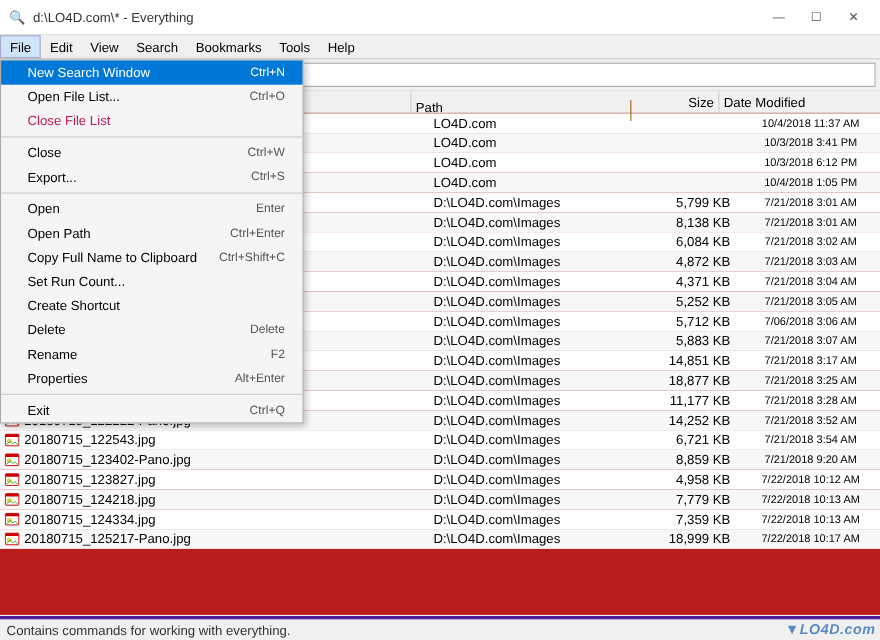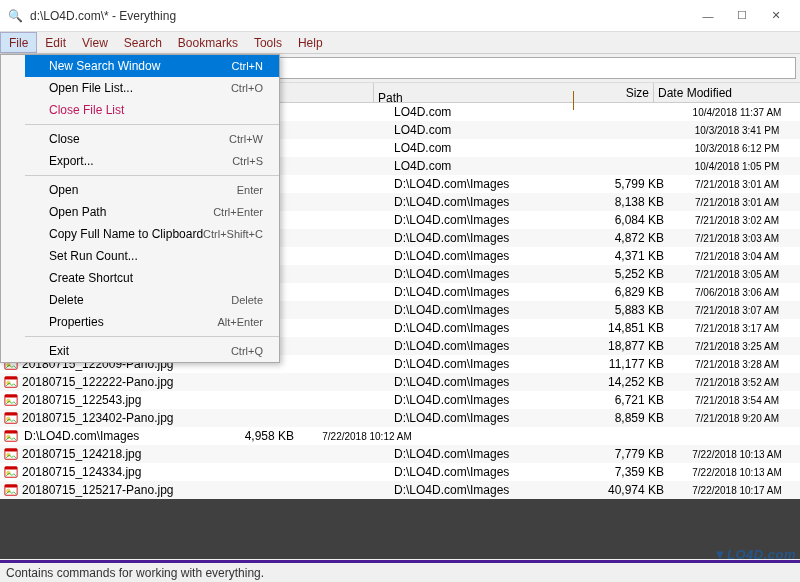--- a/index.html
+++ b/index.html
@@ -66,21 +66,21 @@
       position: relative;
       z-index: 100;
     }
     .menubar-item {
       padding: 2px 8px;
       cursor: pointer;
       height: 100%;
       display: flex;
       align-items: center;
       font-size: 12px;
-      color: #7f1d1d;
+      color: #000000;
     }
     .menubar-item:hover, .menubar-item.active {
       background: #d0e4f7;
     }
     .menubar-item.active {
       background: #d0e4f7;
       border: 1px solid #aac;
     }
 
     
@@ -113,20 +113,21 @@
       color: #fff;
     }
     .menu-separator {
       height: 1px;
       background: #ccc;
       margin: 3px 0;
     }
     .menu-shortcut {
       color: #555;
       font-size: 11px;
+      margin-left: 20px;
     }
     .menu-item:hover .menu-shortcut,
     .menu-item.highlighted .menu-shortcut {
       color: #fff;
     }
     .menu-item.disabled .menu-shortcut {
       color: #aaa;
     }
 
     
@@ -196,21 +197,21 @@
       display: flex;
       align-items: center;
       cursor: pointer;
     }
 
     
     .file-list-container {
       overflow-y: auto;
       overflow-x: hidden;
       height: calc(582px - 32px - 22px - 30px - 20px - 22px);
-      background: #404040;
+      background: #b91c1c;
     }
     .file-row {
       display: flex;
       align-items: center;
       height: 18px;
       border-bottom: none;
     }
     .file-row:nth-child(odd) { background: #fff; }
     .file-row:nth-child(even) { background: #f7f7f7; }
 
@@ -307,21 +308,21 @@
 
 <div class="menubar">
   <div class="menubar-item active">File</div>
   <div class="menubar-item">Edit</div>
   <div class="menubar-item">View</div>
   <div class="menubar-item">Search</div>
   <div class="menubar-item">Bookmarks</div>
   <div class="menubar-item">Tools</div>
   <div class="menubar-item">Help</div>
 
-  <div class="dropdown-menu" style="left:0;padding-left:24px;">
+  <div class="dropdown-menu" style="left:0;">
     <div class="menu-item highlighted">
       <span>New Search Window</span>
       <span class="menu-shortcut">Ctrl+N</span>
     </div>
     <div class="menu-item">
       <span>Open File List...</span>
       <span class="menu-shortcut">Ctrl+O</span>
     </div>
     <div class="menu-item disabled">
       <span>Close File List</span>
@@ -353,20 +354,24 @@
       <span>Set Run Count...</span>
       <span class="menu-shortcut"></span>
     </div>
     <div class="menu-item">
       <span>Create Shortcut</span>
       <span class="menu-shortcut"></span>
     </div>
     <div class="menu-item">
       <span>Delete</span>
       <span class="menu-shortcut">Delete</span>
+    </div>
+    <div class="menu-item">
+      <span>Rename</span>
+      <span class="menu-shortcut">F2</span>
     </div>
     <div class="menu-item">
       <span>Properties</span>
       <span class="menu-shortcut">Alt+Enter</span>
     </div>
     <div class="menu-separator"></div>
     <div class="menu-item">
       <span>Exit</span>
       <span class="menu-shortcut">Ctrl+Q</span>
     </div>
@@ -534,21 +539,21 @@
     <div class="file-icon">
         <svg viewBox="0 0 16 16" fill="none">
           <rect x="1" y="2" width="14" height="12" rx="1" fill="#fff" stroke="#c00" stroke-width="1"></rect>
           <rect x="1" y="2" width="14" height="3" rx="1" fill="#c00"></rect>
           <circle cx="5" cy="9" r="2" fill="#f0e060" stroke="#c8a000" stroke-width="0.5"></circle>
           <path d="M2 13l4-4 3 3 2-2 3 3" stroke="#090" stroke-width="0.8" fill="none"></path>
         </svg>
       </div>
     <div class="cell-name"></div>
     <div class="cell-path">D:\LO4D.com\Images</div>
-    <div class="cell-size">6,829 KB</div>
+    <div class="cell-size">5,712 KB</div>
     <div class="cell-date">7/06/2018 3:06 AM</div>
   </div>
     <div class="file-row">
     <div class="file-icon">
         <svg viewBox="0 0 16 16" fill="none">
           <rect x="1" y="2" width="14" height="12" rx="1" fill="#fff" stroke="#c00" stroke-width="1"></rect>
           <rect x="1" y="2" width="14" height="3" rx="1" fill="#c00"></rect>
           <circle cx="5" cy="9" r="2" fill="#f0e060" stroke="#c8a000" stroke-width="0.5"></circle>
           <path d="M2 13l4-4 3 3 2-2 3 3" stroke="#090" stroke-width="0.8" fill="none"></path>
         </svg>
@@ -644,20 +649,21 @@
   </div>
     <div class="file-row">
     <div class="file-icon">
         <svg viewBox="0 0 16 16" fill="none">
           <rect x="1" y="2" width="14" height="12" rx="1" fill="#fff" stroke="#c00" stroke-width="1"></rect>
           <rect x="1" y="2" width="14" height="3" rx="1" fill="#c00"></rect>
           <circle cx="5" cy="9" r="2" fill="#f0e060" stroke="#c8a000" stroke-width="0.5"></circle>
           <path d="M2 13l4-4 3 3 2-2 3 3" stroke="#090" stroke-width="0.8" fill="none"></path>
         </svg>
       </div>
+    <div class="cell-name">20180715_123827.jpg</div>
     <div class="cell-path">D:\LO4D.com\Images</div>
     <div class="cell-size">4,958 KB</div>
     <div class="cell-date">7/22/2018 10:12 AM</div>
   </div>
     <div class="file-row">
     <div class="file-icon">
         <svg viewBox="0 0 16 16" fill="none">
           <rect x="1" y="2" width="14" height="12" rx="1" fill="#fff" stroke="#c00" stroke-width="1"></rect>
           <rect x="1" y="2" width="14" height="3" rx="1" fill="#c00"></rect>
           <circle cx="5" cy="9" r="2" fill="#f0e060" stroke="#c8a000" stroke-width="0.5"></circle>
@@ -687,21 +693,21 @@
     <div class="file-icon">
         <svg viewBox="0 0 16 16" fill="none">
           <rect x="1" y="2" width="14" height="12" rx="1" fill="#fff" stroke="#c00" stroke-width="1"></rect>
           <rect x="1" y="2" width="14" height="3" rx="1" fill="#c00"></rect>
           <circle cx="5" cy="9" r="2" fill="#f0e060" stroke="#c8a000" stroke-width="0.5"></circle>
           <path d="M2 13l4-4 3 3 2-2 3 3" stroke="#090" stroke-width="0.8" fill="none"></path>
         </svg>
       </div>
     <div class="cell-name">20180715_125217-Pano.jpg</div>
     <div class="cell-path">D:\LO4D.com\Images</div>
-    <div class="cell-size">40,974 KB</div>
+    <div class="cell-size">18,999 KB</div>
     <div class="cell-date">7/22/2018 10:17 AM</div>
   </div>
   </div>
 
 <div class="statusbar">
   <span>Contains commands for working with everything.</span>
-  <span class="watermark" style="position:absolute;right:4px;bottom:20px;font-style:italic;font-weight:bold;color:#1a5fa8;font-size:13px;">▼LO4D.com</span>
+  <span class="watermark" style="position:absolute;right:4px;bottom:3px;font-style:italic;font-weight:bold;color:#1a5fa8;font-size:13px;">▼LO4D.com</span>
 </div>
 
 </body></html>

